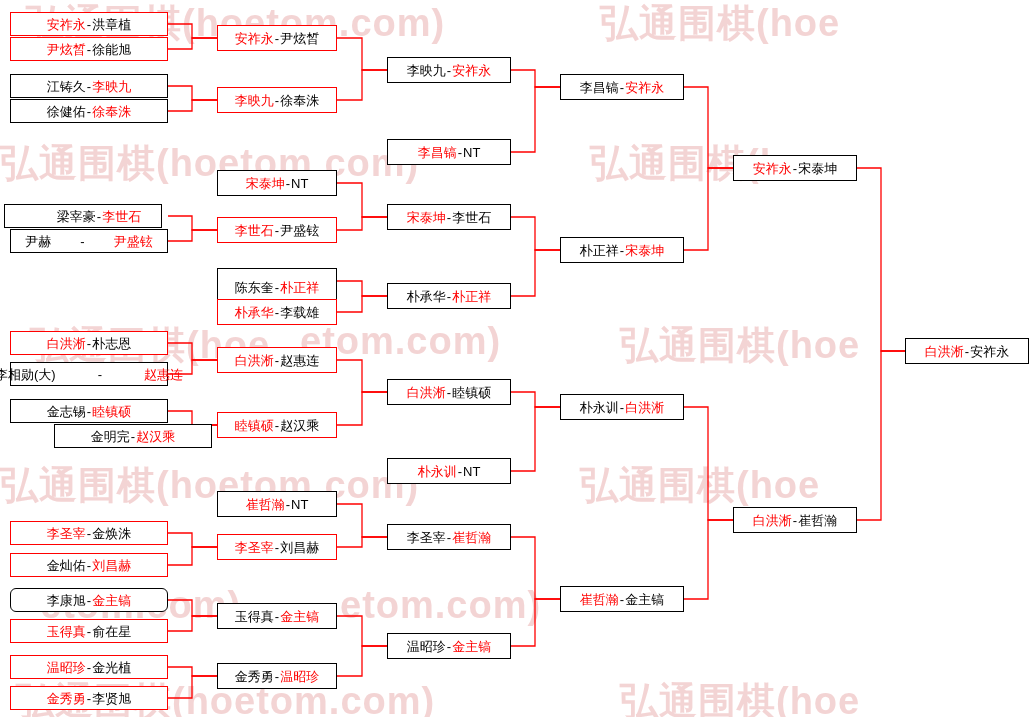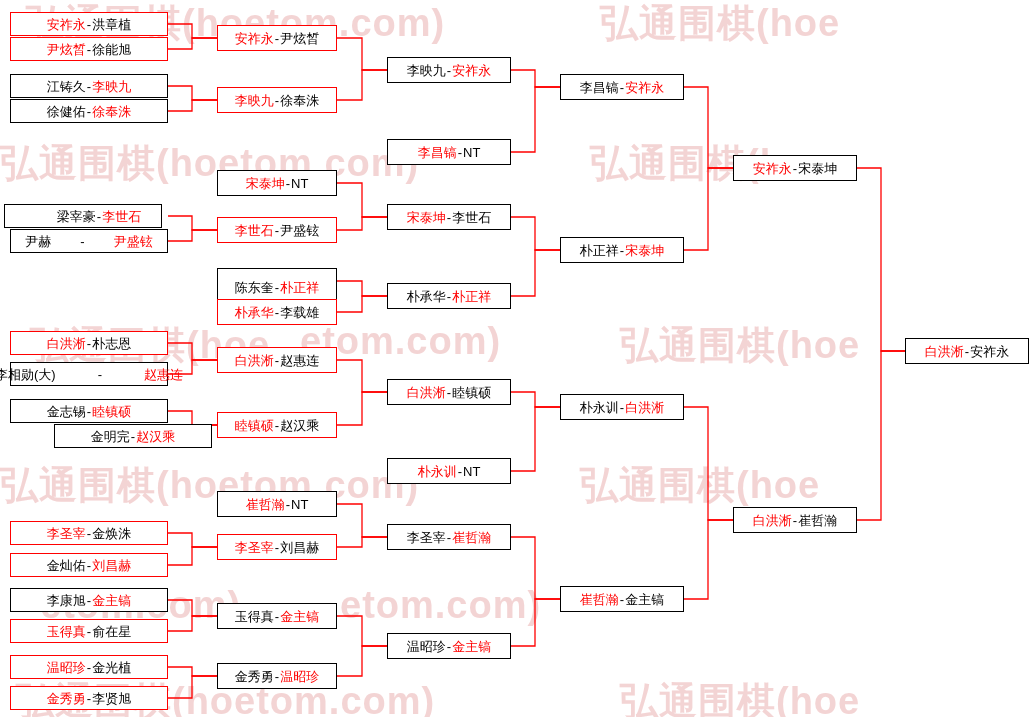--- a/index.html
+++ b/index.html
@@ -186,21 +186,21 @@
       <div class="match red" style="left: 10px; top: 521px; width: 158px; height: 24px;">
         <span class="p win">李圣宰</span>
         <span class="dash">-</span>
         <span class="p">金焕洙</span>
       </div>
       <div class="match red" style="left: 10px; top: 553px; width: 158px; height: 24px;">
         <span class="p">金灿佑</span>
         <span class="dash">-</span>
         <span class="p win">刘昌赫</span>
       </div>
-      <div class="match" style="left: 10px; top: 588px; width: 158px; height: 24px;">
+      <div class="match" style="left: 10px; top: 588px; width: 158px; height: 24px; border-radius: 6px;">
         <span class="p">李康旭</span>
         <span class="dash">-</span>
         <span class="p win">金主镐</span>
       </div>
       <div class="match red" style="left: 10px; top: 619px; width: 158px; height: 24px;">
         <span class="p win">玉得真</span>
         <span class="dash">-</span>
         <span class="p">俞在星</span>
       </div>
       <div class="match red" style="left: 10px; top: 655px; width: 158px; height: 24px;">

